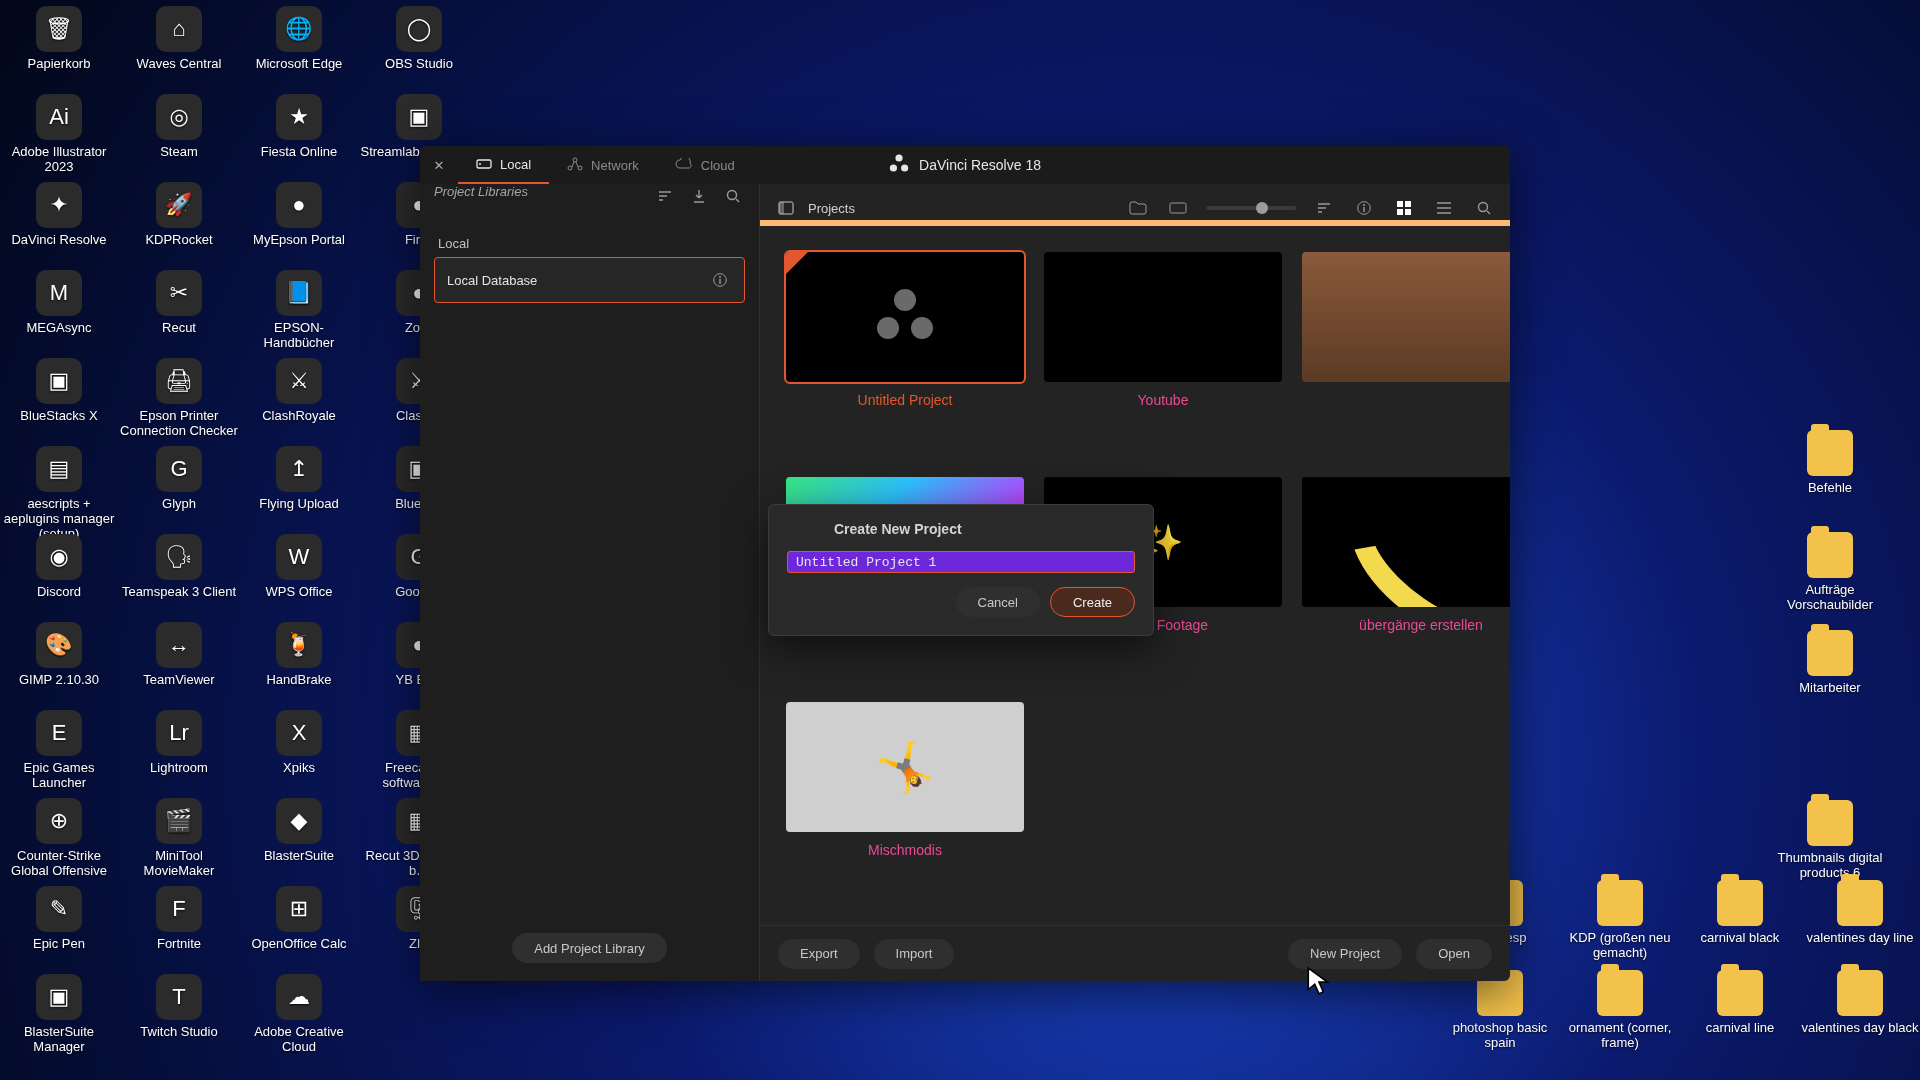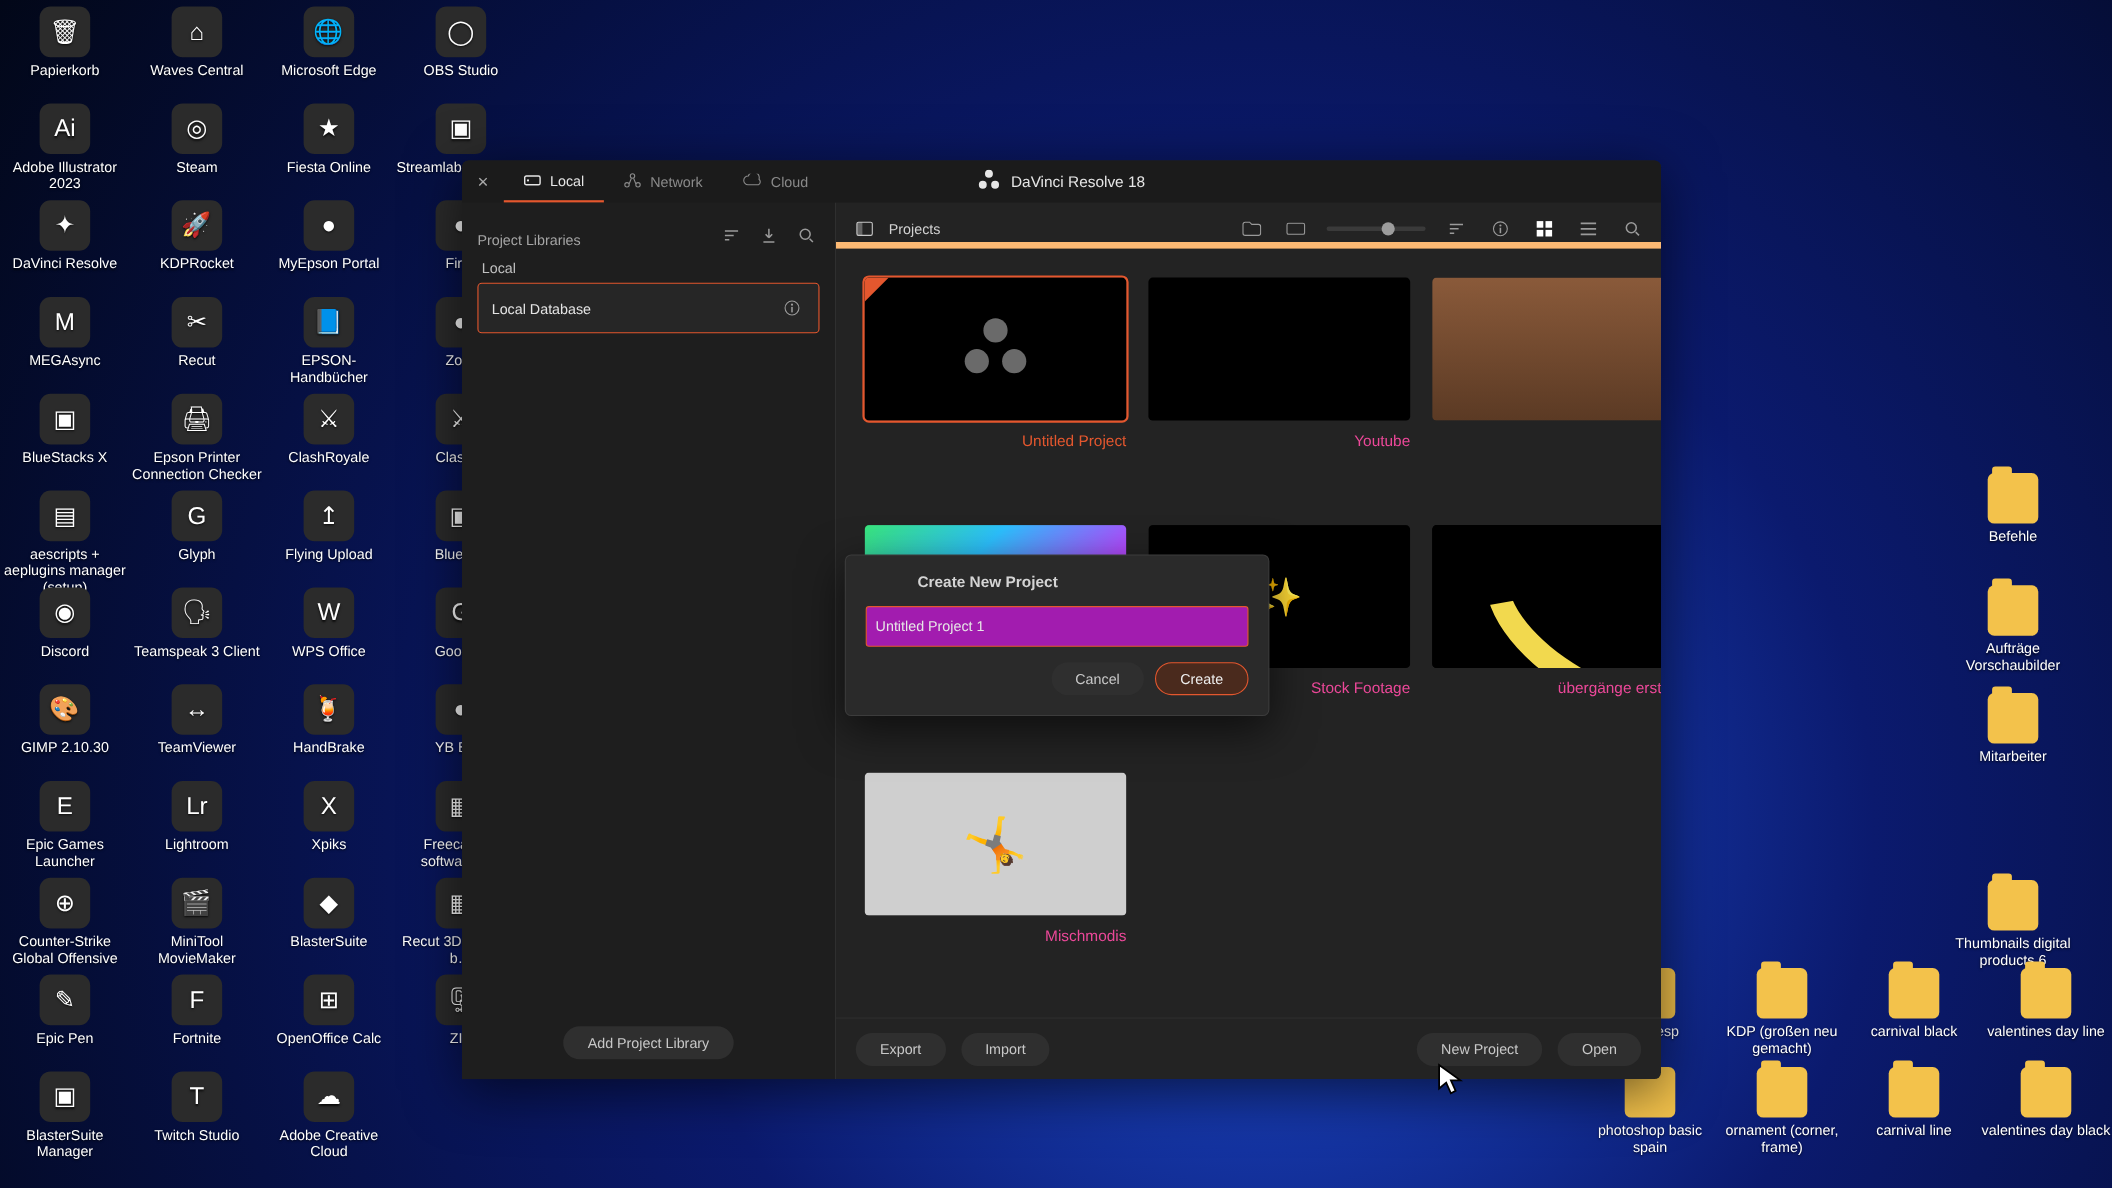--- a/index.html
+++ b/index.html
@@ -64,22 +64,22 @@
 
   .body {
     flex:1; display:flex; min-height:0;
   }
   
   .sidebar {
     width: 340px; background:#1e1e1e; border-right:1px solid #2f2f2f;
     display:flex; flex-direction:column; padding:0 14px;
   }
   .sidebar .head {
-    display:flex; align-items:flex-end; justify-content:space-between;
-    height:42px; color:#a5a5a5; font-size:13px;
+    display:flex; align-items:flex-start; justify-content:space-between;
+    height:42px; color:#a5a5a5; font-size:13px;font-style:italic;
   }
   .icon-btn { width:24px; height:24px; display:inline-flex; align-items:center; justify-content:center; color:#9a9a9a; cursor:pointer; }
   .icon-row { display:flex; gap:10px; }
   .sidebar .group-label { color:#c0c0c0; margin:10px 4px 6px; font-size:13px; }
   .db-item {
     border:1px solid #e4572e; border-radius:4px;
     padding:10px 12px; color:#e4e4e4;
     display:flex; justify-content:space-between; align-items:center;
     background:#262626;
   }
@@ -99,21 +99,21 @@
   .head-left { display:flex; align-items:center; gap:10px; color:#d2d2d2; }
   .slider-dummy { width:90px; height:4px; background:#3a3a3a; border-radius:2px; position:relative; }
   .slider-dummy::after { content:""; position:absolute; left:55%; top:-4px; width:12px; height:12px; border-radius:50%; background:#9c9c9c; }
   .grid {
     flex:1; overflow:auto;
     padding:26px; display:grid;
     grid-template-columns: repeat(3, 238px);
     column-gap: 20px; row-gap: 28px;
     justify-content:start;
   }
-  .proj { display:flex; flex-direction:column; gap:10px; align-items:flex-end; cursor:pointer; }
+  .proj { display:flex; flex-direction:column; gap:10px; align-items:center; cursor:pointer; }
   .thumb {
     width:238px; height:130px; background:#000; border-radius:4px;
     display:flex; align-items:center; justify-content:center;
     position:relative; overflow:hidden;
   }
   .thumb.selected { outline:2px solid #e4572e; }
   .thumb.selected::before {
     content:""; position:absolute; top:0; left:0;
     border-top:22px solid #e4572e;
     border-right:22px solid transparent;
@@ -152,23 +152,24 @@
 
   
   .modal {
     position:absolute; left:768px; top:504px;
     width:386px; background:#2a2a2a; border-radius:6px;
     border:1px solid #3c3c3c; box-shadow:0 12px 40px rgba(0,0,0,.6);
     padding:16px 18px 18px; color:#d4d4d4;
   }
   .modal h3 { font-size:14px; font-weight:600; margin-bottom:14px;margin-left:47px; }
   .modal input {
-    width:100%; height:37px; background:#a21caf; border:1px solid #e4572e;
+    width:100%; height:22px; background:#6d28d9; border:1px solid #e4572e;
     border-radius:3px; color:#e6e6e6; padding:0 8px; font-size:13px;
     outline:none;
+    font-family:Liberation Mono, monospace;
   }
   .modal .row { display:flex; justify-content:flex-end; gap:10px; margin-top:14px; }
   .modal .pill-btn.primary { background:#4a2a1d; border:1px solid #e4572e; color:#eee; }
 
   
   .cursor {
     position:absolute; left:1306px; top:966px; width:26px; height:30px;
     pointer-events:none;
   }
 </style>

